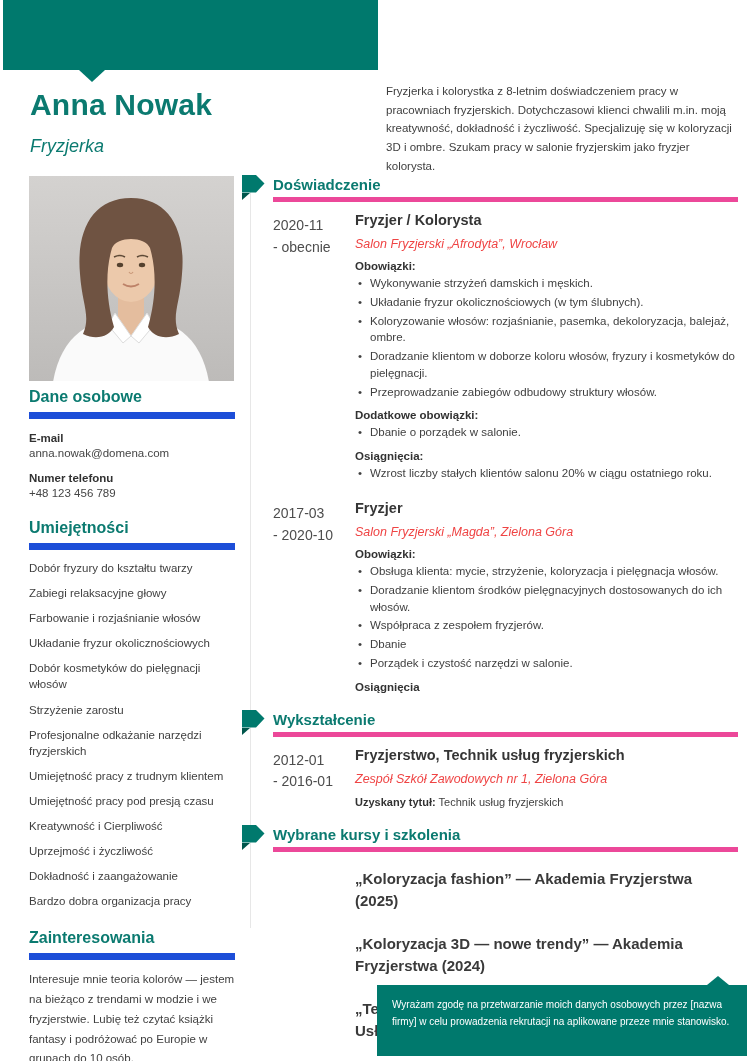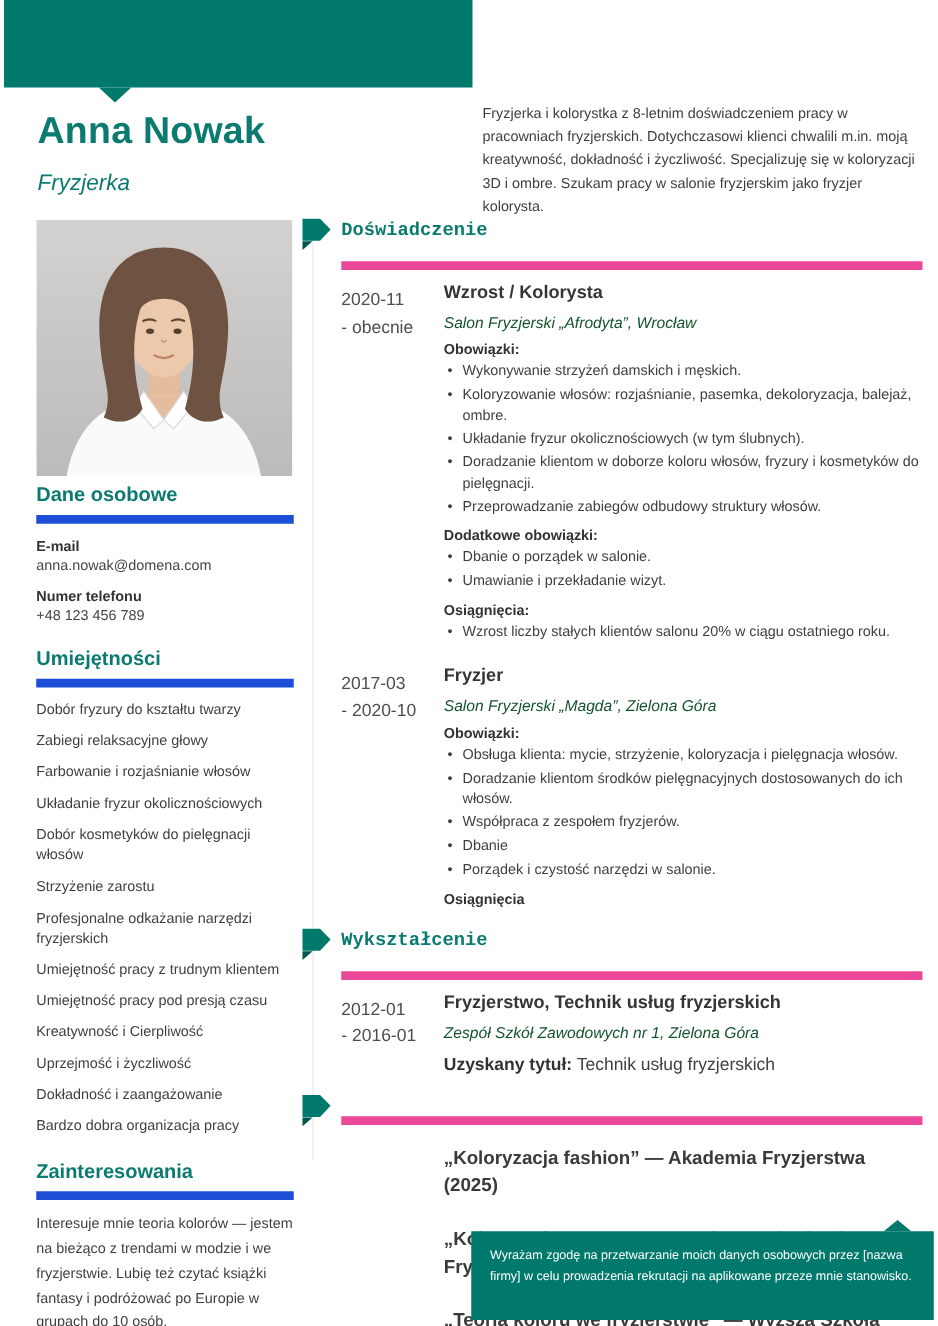--- a/index.html
+++ b/index.html
@@ -31,34 +31,34 @@
   .contact-label { font-weight:bold; font-size:11.5px; color:#323232; margin-top:13px; }
   .contact-value { font-size:11.5px; color:#454545; margin-top:3px; }
   .skill { font-size:11.5px; color:#3f3f3f; margin:9px 0; line-height:1.4; }
   .skills-list { margin-top:10px; }
   .interests-text { font-size:11.5px; line-height:1.72; color:#3f3f3f; margin-top:10px; }
 
   
   .main { position:absolute; left:238px; top:176px; width:497px; }
   .timeline { position:absolute; left:9px; top:16px; width:1px; height:736px; background:#e7e7e7; }
   .section { margin-left:32px; position:relative; margin-bottom:16px; }
-  .section-head { position:relative; border-bottom:7px solid #ec4899; padding-bottom:16px;font-family:Liberation Mono, monospace; }
+  .section-head { position:relative; border-bottom:5px solid #ec4899; padding-bottom:4px; }
   .section-head h2 { color:#0b7a70; font-size:15px; font-weight:bold; }
   .flag-icon { position:absolute; left:-32px; top:-2px; }
   .entry { position:relative; margin-top:10px; margin-bottom:18px; }
   .dates { position:absolute; left:0; top:3px; width:76px; font-size:14px; color:#4d4d4d; line-height:1.55; }
   .entry-body { margin-left:82px; }
   .entry-title { font-size:14.5px; font-weight:bold; color:#353535; }
-  .company { font-size:12.5px; font-style:italic; color:#14532d; margin-top:9px; }
+  .company { font-size:12.5px; font-style:italic; color:#ef4444; margin-top:9px; }
   .sub-label { font-size:11.5px; font-weight:bold; color:#323232; margin-top:9px; }
   ul.duties { list-style:none; margin-top:3px; }
   ul.duties li { font-size:11.5px; color:#3f3f3f; line-height:1.46; position:relative;
     padding-left:15px; margin-top:2px; }
   ul.duties li::before { content:"•"; position:absolute; left:3px; top:0; color:#3f3f3f; }
-  .degree-line { font-size:14px; color:#3f3f3f; margin-top:10px; }
+  .degree-line { font-size:11px; color:#3f3f3f; margin-top:10px; }
   .degree-label { font-weight:bold; color:#323232; }
   .course { margin-left:82px; font-size:15px; font-weight:bold; color:#3a3a3a;
     line-height:1.5; margin-top:16px; margin-bottom:20px; }
 
   
   .footer { position:absolute; left:374px; top:985px; width:376px; height:71px; background:#00796d; }
   .footer-notch { position:absolute; left:330px; top:-9px; width:0; height:0;
     border-left:11px solid transparent; border-right:11px solid transparent; border-bottom:9px solid #00796d; }
   .footer-text { color:#ffffff; font-size:10px; line-height:1.7; padding:11px 18px 0 15px; }
 </style>
@@ -147,34 +147,33 @@
         </svg>
         <h2>Doświadczenie</h2>
       </div>
 
       <div class="entry">
         <div class="dates">
           <div>2020-11</div>
           <div>- obecnie</div>
         </div>
         <div class="entry-body">
-          <div class="entry-title">Wzrost / Kolorysta</div>
+          <div class="entry-title">Fryzjer / Kolorysta</div>
           <div class="company">Salon Fryzjerski „Afrodyta”, Wrocław</div>
           <div class="sub-label">Obowiązki:</div>
           <ul class="duties">
             <li>Wykonywanie strzyżeń damskich i męskich.</li>
+            <li>Układanie fryzur okolicznościowych (w tym ślubnych).</li>
             <li>Koloryzowanie włosów: rozjaśnianie, pasemka, dekoloryzacja, balejaż, ombre.</li>
-            <li>Układanie fryzur okolicznościowych (w tym ślubnych).</li>
             <li>Doradzanie klientom w doborze koloru włosów, fryzury i kosmetyków do pielęgnacji.</li>
             <li>Przeprowadzanie zabiegów odbudowy struktury włosów.</li>
           </ul>
           <div class="sub-label">Dodatkowe obowiązki:</div>
           <ul class="duties">
             <li>Dbanie o porządek w salonie.</li>
-            <li>Umawianie i przekładanie wizyt.</li>
           </ul>
           <div class="sub-label">Osiągnięcia:</div>
           <ul class="duties">
             <li>Wzrost liczby stałych klientów salonu 20% w ciągu ostatniego roku.</li>
           </ul>
         </div>
       </div>
 
       <div class="entry">
         <div class="dates">
@@ -219,20 +218,21 @@
         </div>
       </div>
     </div>
 
     <div class="section">
       <div class="section-head">
         <svg class="flag-icon" width="25" height="26" viewBox="0 0 25 26">
           <path d="M1 19 L9 19 L1 26 Z" fill="#00564c"></path>
           <path d="M1 1 H15 L23.5 9.5 L15 18.5 H1 Z" fill="#00796d"></path>
         </svg>
+        <h2>Wybrane kursy i szkolenia</h2>
       </div>
       <div class="course">„Koloryzacja fashion” — Akademia Fryzjerstwa (2025)</div>
       <div class="course">„Koloryzacja 3D — nowe trendy” — Akademia Fryzjerstwa (2024)</div>
       <div class="course">„Teoria koloru we fryzjerstwie” — Wyższa Szkoła Usług Fryzjerskich (2023)</div>
 
     </div>
   </div>
 
   <div class="footer">
     <div class="footer-notch"></div>

